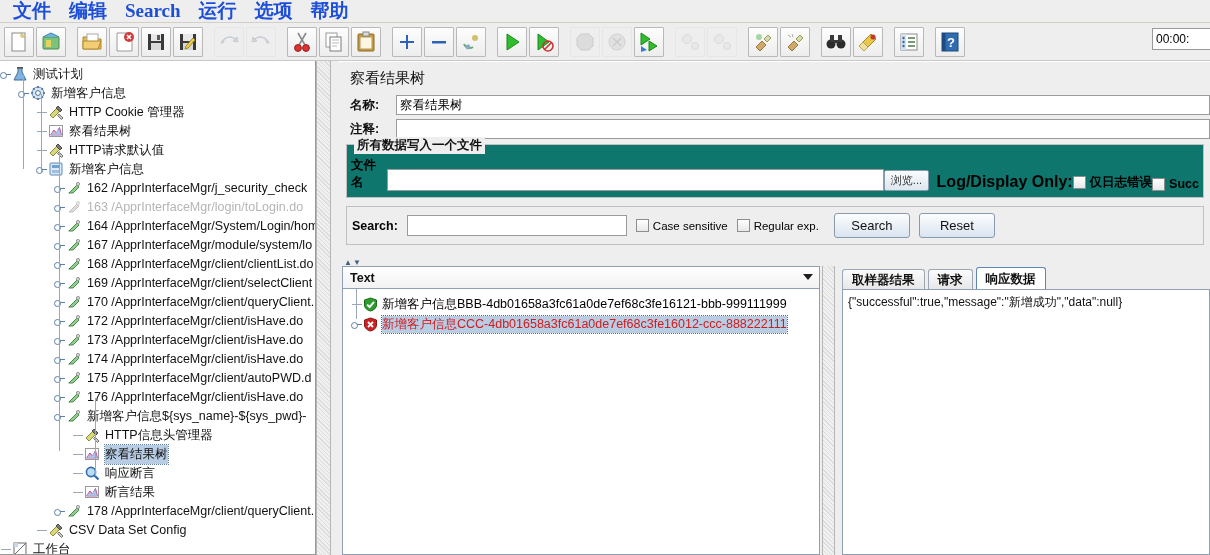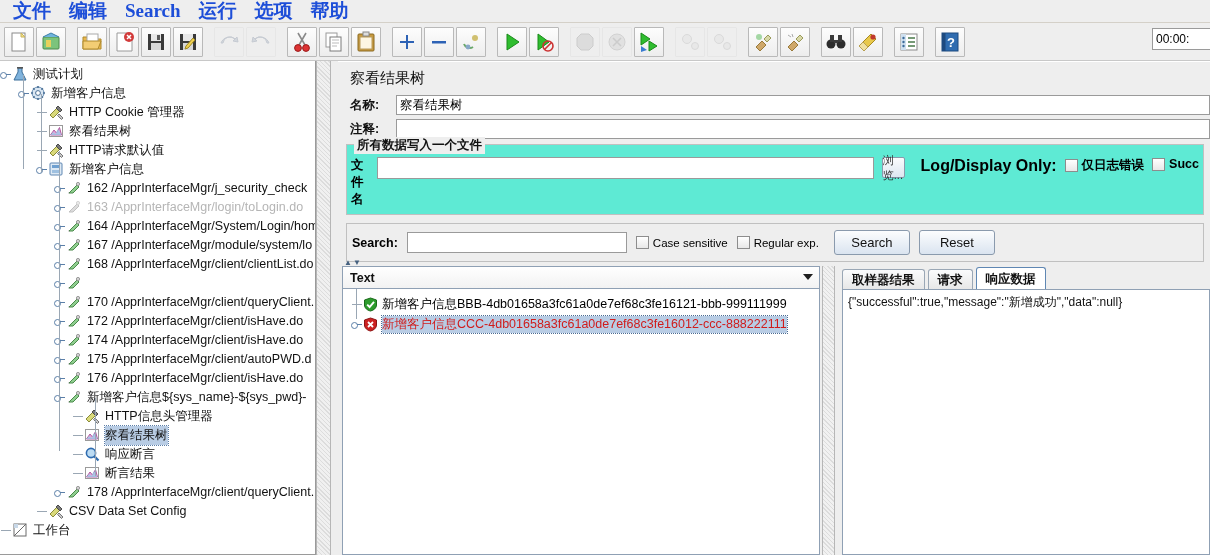--- a/index.html
+++ b/index.html
@@ -153,28 +153,28 @@
     line-height: 18px;
     outline: none;
     font-family: "Liberation Sans", sans-serif;
   }
 
   .group {
     margin: 4px 6px 0 8px;
     border: 1px solid #c0c0c0;
     position: relative;
     padding: 12px 4px 6px 4px;
-    background: #5eead4;
+    background: #0f766e;
   }
   .group-title {
     position: absolute; left: 7px; top: -8px;
     background: #eeeeee; padding: 0 3px;
     font-size: 12.5px; font-weight: bold; color: #111;
   }
-  .file-row { display: flex; align-items: flex-start; gap: 8px; }
+  .file-row { display: flex; align-items: flex-end; gap: 0; }
   .file-label { font-weight: bold; font-size: 12.5px; width: 48px; }
   .browse-btn {
     width: 58px; height: 21px;
     border: 1px solid #8a9aad;
     background: linear-gradient(#fbfcfd, #dde6f0);
     font-size: 11px; color: #333;
     display: flex; align-items: center; justify-content: center;
     border-radius: 2px; cursor: default;
   }
   .logdisp { font-size: 16px; font-weight: bold; margin-left: 8px; white-space: nowrap; }
@@ -613,40 +613,51 @@
           <span class="tlabel">168 /ApprInterfaceMgr/client/clientList.do</span>
         </div>
         <div class="trow">
           <span style="width: 54px; flex: 0 0 auto;"></span>
           <span class="thandle knob"></span>
           <span class="ticon"><svg width="16" height="16" viewBox="0 0 16 16">
               <path d="M3 13 l2 -2 6 -6 2 2 -6 6 z" fill="#8fce8f" stroke="#4a8a4a"></path>
               <path d="M2.5 13.5 l1.2 -0.4 -0.8 -0.8 z" fill="#555"></path>
               <circle cx="12" cy="4" r="1.6" fill="#d8d8d8" stroke="#999"></circle>
             </svg></span>
+          <span class="tlabel">169 /ApprInterfaceMgr/client/selectClient</span>
         </div>
         <div class="trow">
           <span style="width: 54px; flex: 0 0 auto;"></span>
           <span class="thandle knob"></span>
           <span class="ticon"><svg width="16" height="16" viewBox="0 0 16 16">
               <path d="M3 13 l2 -2 6 -6 2 2 -6 6 z" fill="#8fce8f" stroke="#4a8a4a"></path>
               <path d="M2.5 13.5 l1.2 -0.4 -0.8 -0.8 z" fill="#555"></path>
               <circle cx="12" cy="4" r="1.6" fill="#d8d8d8" stroke="#999"></circle>
             </svg></span>
           <span class="tlabel">170 /ApprInterfaceMgr/client/queryClient.</span>
         </div>
         <div class="trow">
           <span style="width: 54px; flex: 0 0 auto;"></span>
           <span class="thandle knob"></span>
           <span class="ticon"><svg width="16" height="16" viewBox="0 0 16 16">
               <path d="M3 13 l2 -2 6 -6 2 2 -6 6 z" fill="#8fce8f" stroke="#4a8a4a"></path>
               <path d="M2.5 13.5 l1.2 -0.4 -0.8 -0.8 z" fill="#555"></path>
               <circle cx="12" cy="4" r="1.6" fill="#d8d8d8" stroke="#999"></circle>
             </svg></span>
           <span class="tlabel">172 /ApprInterfaceMgr/client/isHave.do</span>
+        </div>
+        <div class="trow">
+          <span style="width: 54px; flex: 0 0 auto;"></span>
+          <span class="thandle knob"></span>
+          <span class="ticon"><svg width="16" height="16" viewBox="0 0 16 16">
+              <path d="M3 13 l2 -2 6 -6 2 2 -6 6 z" fill="#8fce8f" stroke="#4a8a4a"></path>
+              <path d="M2.5 13.5 l1.2 -0.4 -0.8 -0.8 z" fill="#555"></path>
+              <circle cx="12" cy="4" r="1.6" fill="#d8d8d8" stroke="#999"></circle>
+            </svg></span>
+          <span class="tlabel">173 /ApprInterfaceMgr/client/isHave.do</span>
         </div>
         <div class="trow">
           <span style="width: 54px; flex: 0 0 auto;"></span>
           <span class="thandle knob"></span>
           <span class="ticon"><svg width="16" height="16" viewBox="0 0 16 16">
               <path d="M3 13 l2 -2 6 -6 2 2 -6 6 z" fill="#8fce8f" stroke="#4a8a4a"></path>
               <path d="M2.5 13.5 l1.2 -0.4 -0.8 -0.8 z" fill="#555"></path>
               <circle cx="12" cy="4" r="1.6" fill="#d8d8d8" stroke="#999"></circle>
             </svg></span>
           <span class="tlabel">174 /ApprInterfaceMgr/client/isHave.do</span>

